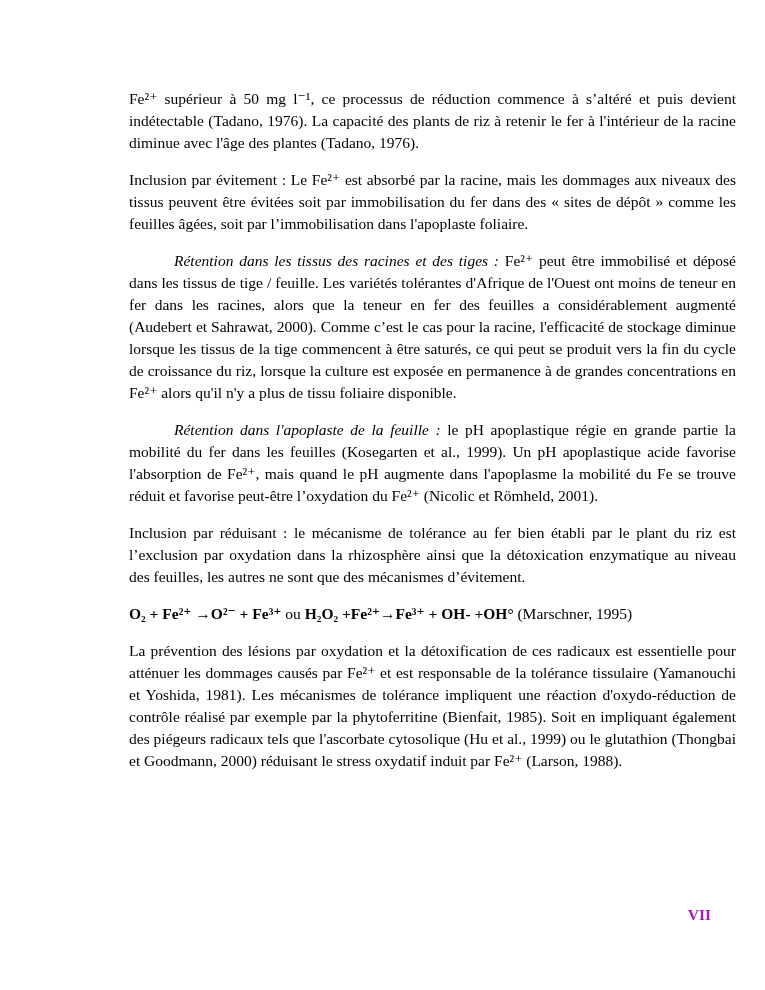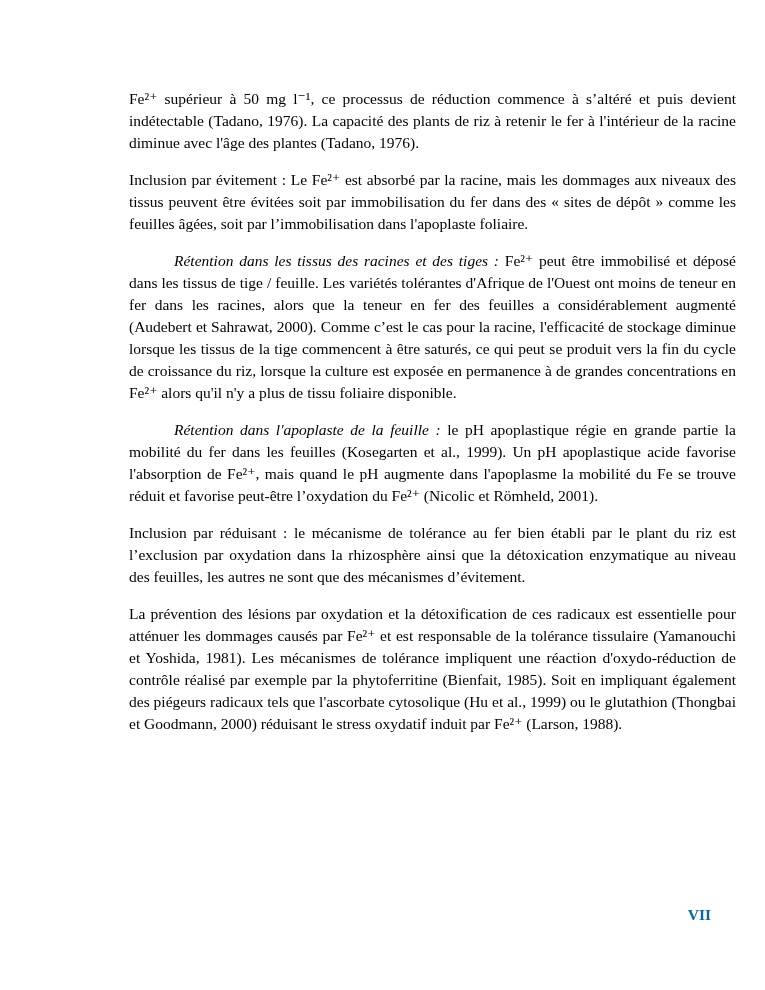--- a/index.html
+++ b/index.html
@@ -46,39 +46,40 @@
   .equation .eq-bold {
     font-weight: bold;
   }
   .page-number {
     position: absolute;
     right: 54px;
     top: 906px;
     font-size: 15.5px;
     font-weight: bold;
     font-family: "Liberation Serif", "DejaVu Serif", serif;
-    color: #0369a1;
+    color: #a21caf;
   }
 </style>
 </head>
 <body>
 
 <div class="page">
   <div class="content">
 
     <p><span>Fe²⁺ supérieur à 50 mg l⁻¹, ce processus de réduction commence à s’altéré et puis devient indétectable (Tadano, 1976). La capacité des plants de riz à retenir le fer à l'intérieur de la racine diminue avec l'âge des plantes (Tadano, 1976).</span></p>
 
     <p><span class="lead-bold">Inclusion par évitement :</span><span> Le Fe²⁺ est absorbé par la racine, mais les dommages aux niveaux des tissus peuvent être évitées soit par immobilisation du fer dans des « sites de dépôt » comme les feuilles âgées, soit par l’immobilisation dans l'apoplaste foliaire.</span></p>
 
     <p class="indented"><span class="lead-bold-italic">Rétention dans les tissus des racines et des tiges :</span><span> Fe²⁺ peut être immobilisé et déposé dans les tissus de tige / feuille. Les variétés tolérantes d'Afrique de l'Ouest ont moins de teneur en fer dans les racines, alors que la teneur en fer des feuilles a considérablement augmenté (Audebert et Sahrawat, 2000). Comme c’est le cas pour la racine, l'efficacité de stockage diminue lorsque les tissus de la tige commencent à être saturés, ce qui peut se produit vers la fin du cycle de croissance du riz, lorsque la culture est exposée en permanence à de grandes concentrations en Fe²⁺ alors qu'il n'y a plus de tissu foliaire disponible.</span></p>
 
     <p class="indented"><span class="lead-bold-italic">Rétention dans l'apoplaste de la feuille :</span><span> le pH apoplastique régie en grande partie la mobilité du fer dans les feuilles (Kosegarten et al., 1999). Un pH apoplastique acide favorise l'absorption de Fe²⁺, mais quand le pH augmente dans l'apoplasme la mobilité du Fe se trouve réduit et favorise peut-être l’oxydation du Fe²⁺ (Nicolic et Römheld, 2001).</span></p>
 
     <p><span class="lead-bold">Inclusion par réduisant :</span><span> le mécanisme de tolérance au fer bien établi par le plant du riz est l’exclusion par oxydation dans la rhizosphère ainsi que la détoxication enzymatique au niveau des feuilles, les autres ne sont que des mécanismes d’évitement.</span></p>
 
 
+    <p class="equation"><span class="eq-bold">O₂ + Fe²⁺ →O²⁻ + Fe³⁺</span><span> ou </span><span class="eq-bold">H₂O₂ +Fe²⁺→Fe³⁺ + OH- +OH°</span><span> (Marschner, 1995)</span></p>
 
     <p><span>La prévention des lésions par oxydation et la détoxification de ces radicaux est essentielle pour atténuer les dommages causés par Fe²⁺ et est responsable de la tolérance tissulaire (Yamanouchi et Yoshida, 1981). Les mécanismes de tolérance impliquent une réaction d'oxydo-réduction de contrôle réalisé par exemple par la phytoferritine (Bienfait, 1985). Soit en impliquant également des piégeurs radicaux tels que l'ascorbate cytosolique (Hu et al., 1999) ou le glutathion (Thongbai et Goodmann, 2000) réduisant le stress oxydatif induit par Fe²⁺ (Larson, 1988).</span></p>
 
   </div>
 
   <div class="page-number">VII</div>
 </div>
 
 </body></html>

